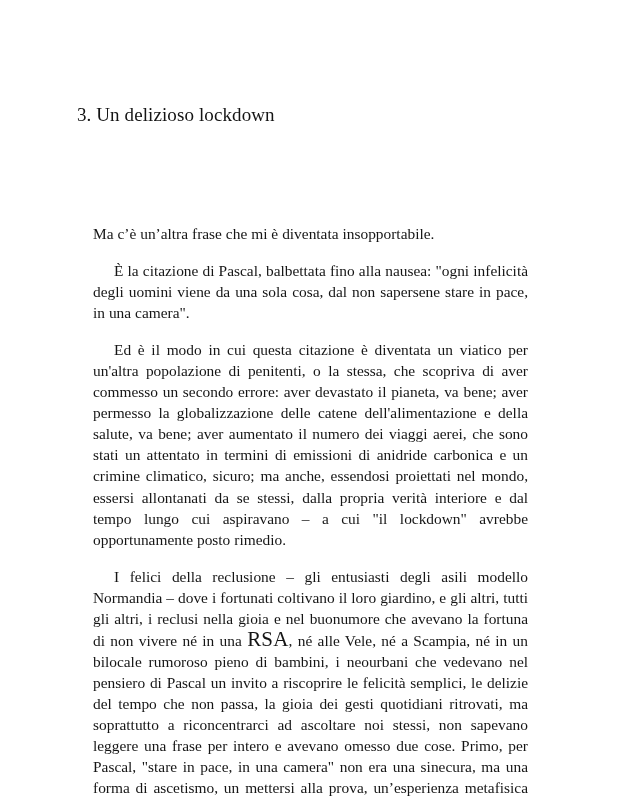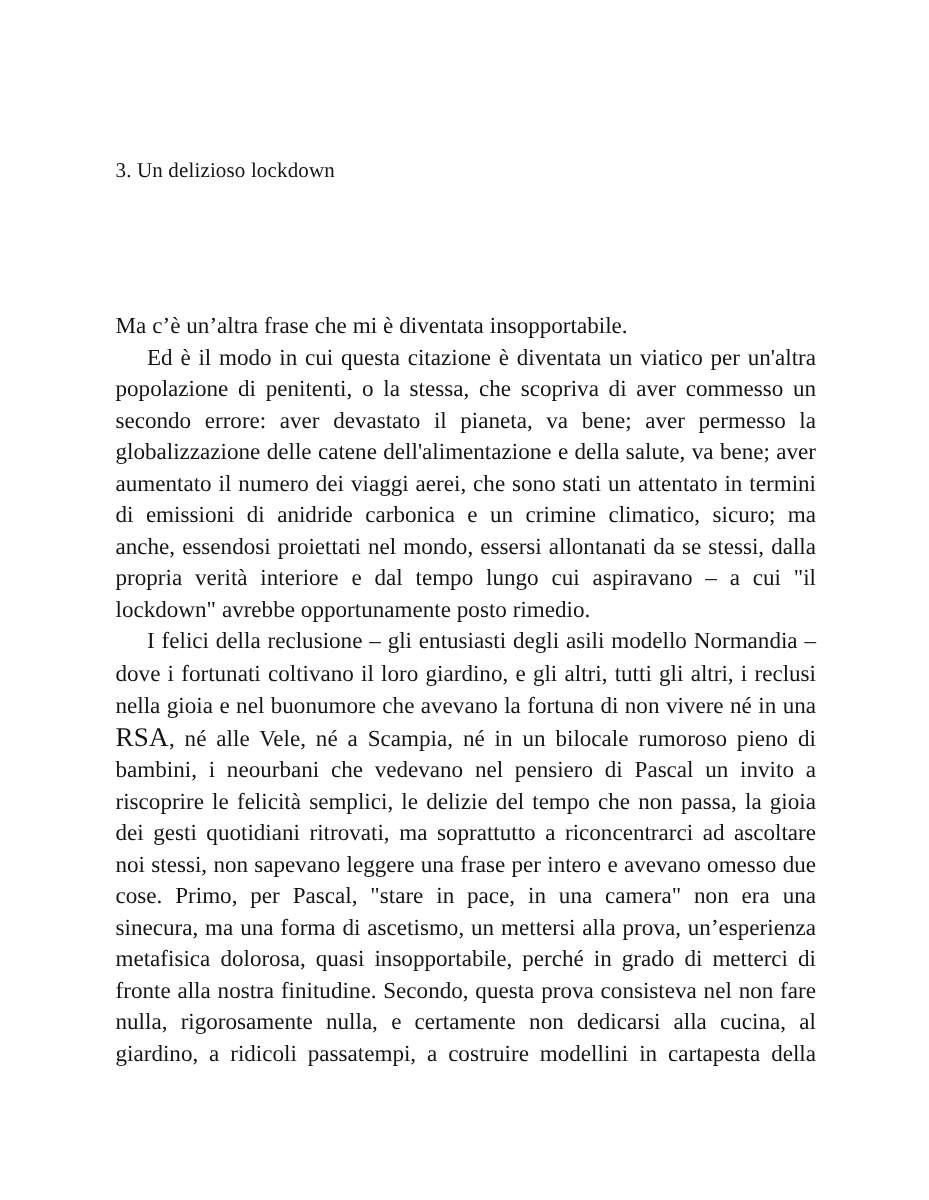--- a/index.html
+++ b/index.html
@@ -19,36 +19,36 @@
     width: 619px;
     height: 800px;
     background: #ffffff;
     box-sizing: border-box;
   }
   .chapter-heading {
     position: absolute;
     left: 77px;
     top: 104px;
     width: 466px;
-    font-size: 14px;
+    font-size: 19px;
     line-height: 21px;
     font-weight: normal;
     letter-spacing: 0.1px;
     color: #141414;
     margin: 0;
     text-align: left;
   }
   .body-block {
     position: absolute;
     left: 77px;
     top: 207px;
     width: 467px;
   }
   .para {
-    margin: 0;
+    margin: 16px;
     font-size: 15.4px;
     line-height: 21.05px;
     text-align: justify;
     text-justify: inter-word;
     text-indent: 21px;
     color: #151515;
     -webkit-hyphens: none;
     hyphens: none;
     word-spacing: 0.1px;
   }
@@ -56,35 +56,36 @@
     text-indent: 0;
   }
   
   .para.cut::after {
     content: "";
     display: inline-block;
     width: 100%;
   }
   .smallcaps {
     font-variant: small-caps;
-    font-size: 18px;
+    font-size: 21px;
     letter-spacing: 0.2px;
   }
 </style>
 </head>
 <body>
 
 <div class="page">
 
   <h1 class="chapter-heading">3. Un delizioso lockdown</h1>
 
   <div class="body-block">
 
     <p class="para no-indent">Ma c’è un’altra frase che mi è diventata insopportabile.</p>
 
+    <p class="para">È la citazione di Pascal, balbettata fino alla nausea: "ogni infelicità degli uomini viene da una sola cosa, dal non sapersene stare in pace, in una camera".</p>
 
     <p class="para">Ed è il modo in cui questa citazione è diventata un viatico per un'altra popolazione di penitenti, o la stessa, che scopriva di aver commesso un secondo errore: aver devastato il pianeta, va bene; aver permesso la globalizzazione delle catene dell'alimentazione e della salute, va bene; aver aumentato il numero dei viaggi aerei, che sono stati un attentato in termini di emissioni di anidride carbonica e un crimine climatico, sicuro; ma anche, essendosi proiettati nel mondo, essersi allontanati da se stessi, dalla propria verità interiore e dal tempo lungo cui aspiravano – a cui "il lockdown" avrebbe opportunamente posto rimedio.</p>
 
 
     <p class="para cut"><span>I felici della reclusione – gli entusiasti degli asili modello Normandia – dove i fortunati coltivano il loro giardino, e gli altri, tutti gli altri, i reclusi nella gioia e nel buonumore che avevano la fortuna di non vivere né in una </span><span class="smallcaps">RSA</span><span>, né alle Vele, né a Scampia, né in un bilocale rumoroso pieno di bambini, i neourbani che vedevano nel pensiero di Pascal un invito a riscoprire le felicità semplici, le delizie del tempo che non passa, la gioia dei gesti quotidiani ritrovati, ma soprattutto a riconcentrarci ad ascoltare noi stessi, non sapevano leggere una frase per intero e avevano omesso due cose. Primo, per Pascal, "stare in pace, in una camera" non era una sinecura, ma una forma di ascetismo, un mettersi alla prova, un’esperienza metafisica dolorosa, quasi insopportabile, perché in grado di metterci di fronte alla nostra finitudine. Secondo, questa prova consisteva nel non fare nulla, rigorosamente nulla, e certamente non dedicarsi alla cucina, al giardino, a ridicoli passatempi, a costruire modellini in cartapesta della</span></p>
 
   </div>
 </div>
 
 </body></html>

